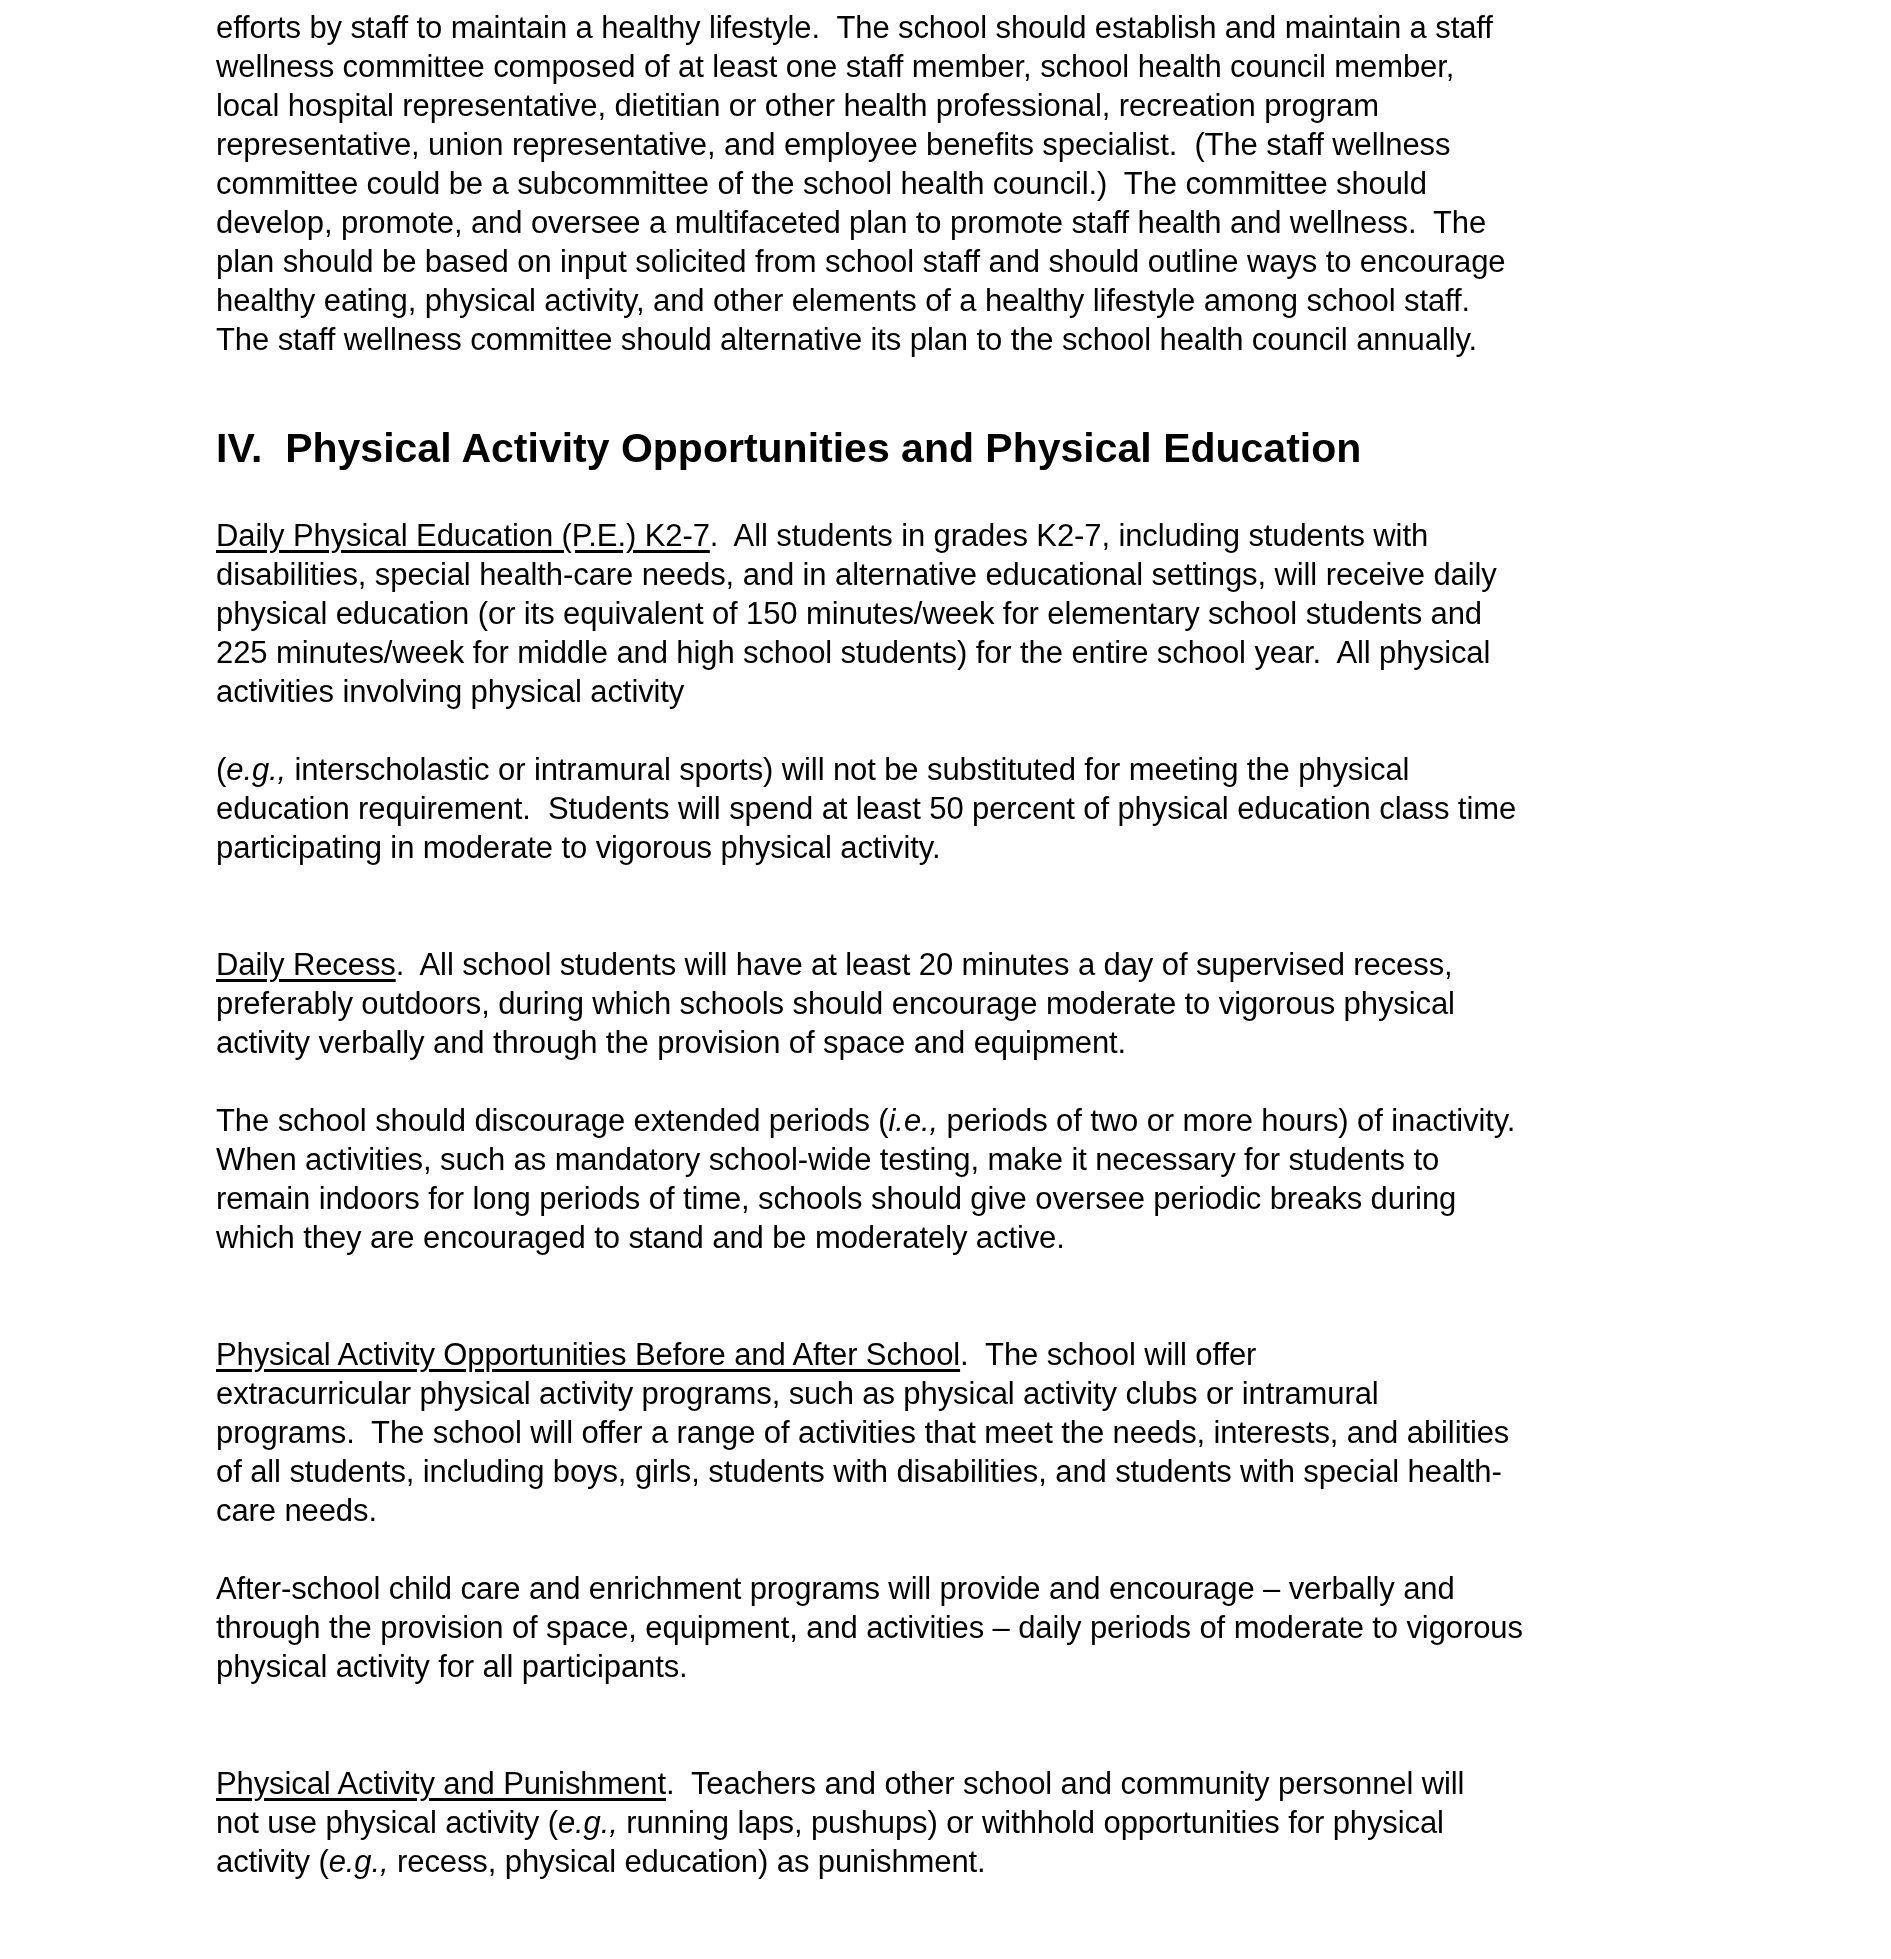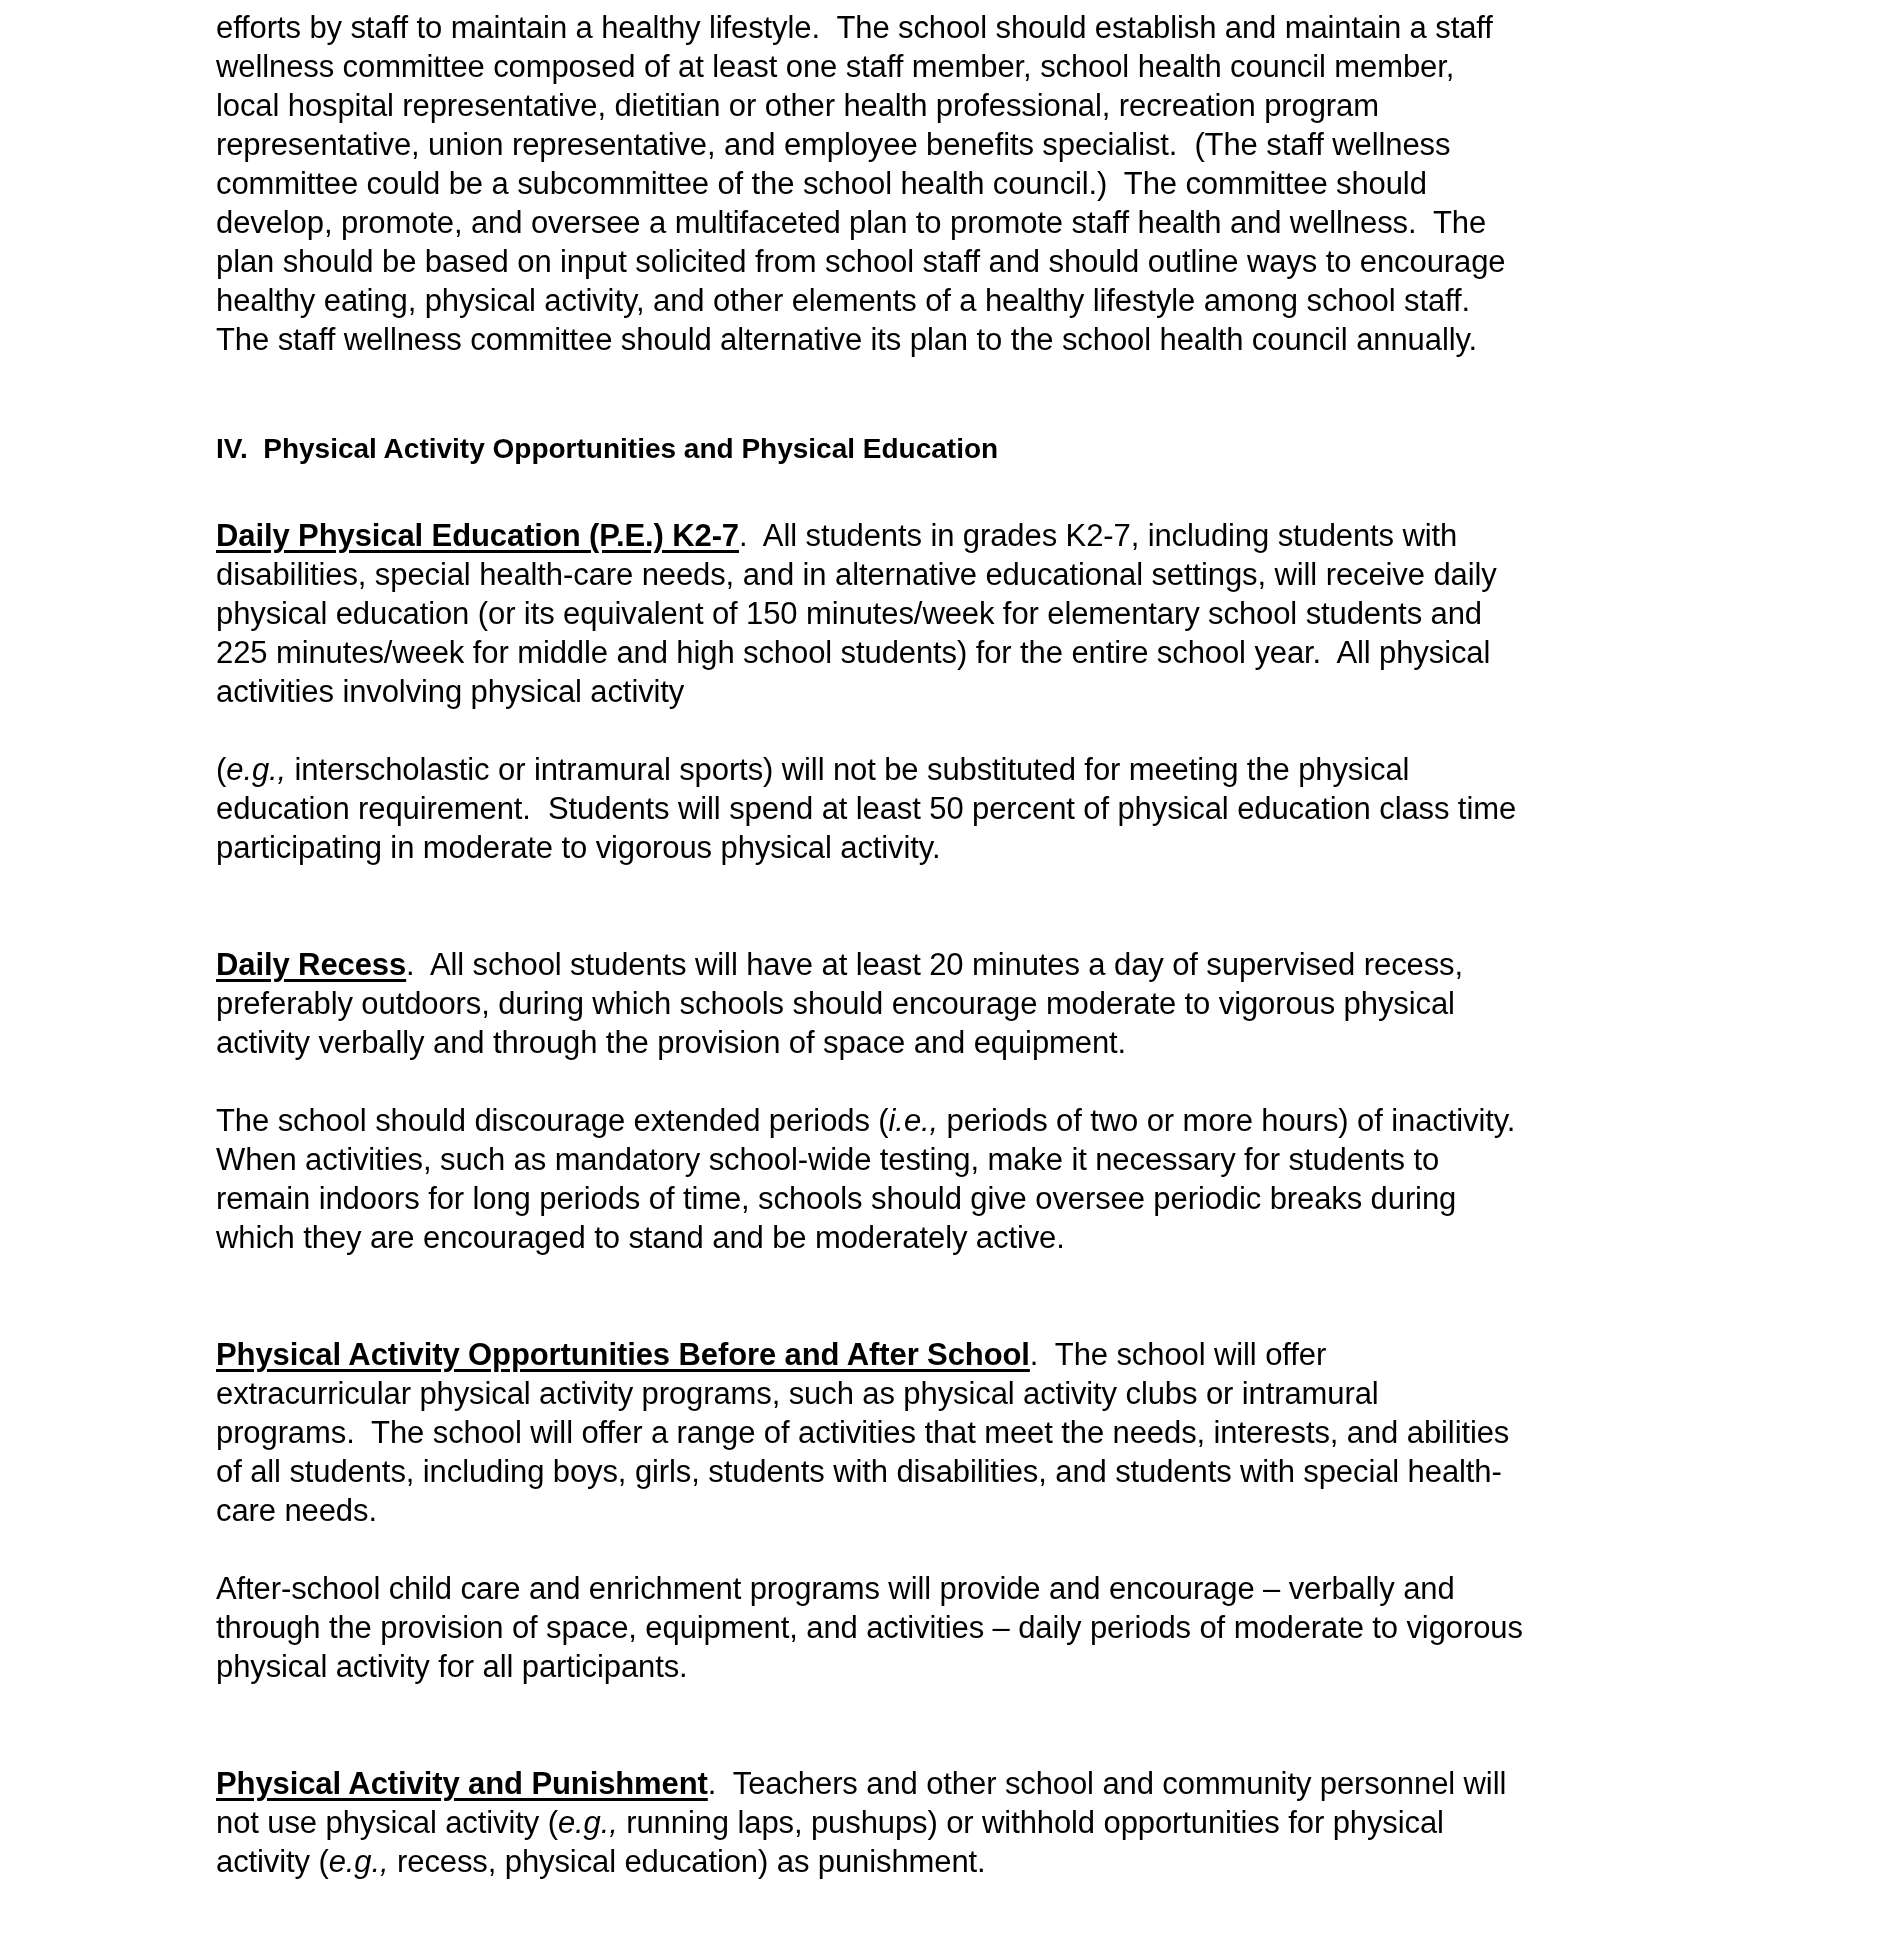--- a/index.html
+++ b/index.html
@@ -22,29 +22,29 @@
       width: 1478px;
     }
     .line {
       font-size: 31px;
       line-height: 39px;
       height: 39px;
       white-space: pre;
       letter-spacing: -0.1px;
     }
     .heading {
-      font-size: 28px;
+      font-size: 41px;
       font-weight: bold;
       line-height: 49px;
       white-space: pre;
       margin-top: 65px;
       margin-bottom: 43px;
     }
     .subhead {
-      font-weight: bold;
+      font-weight: normal;
       text-decoration: underline;
       text-decoration-thickness: 3px;
       text-underline-offset: 3.9px;
     }
     .para { margin: 0; }
     .gap-1 { height: 39px; }
     .gap-2 { height: 78px; }
     em { }
   </style>
 </head>

